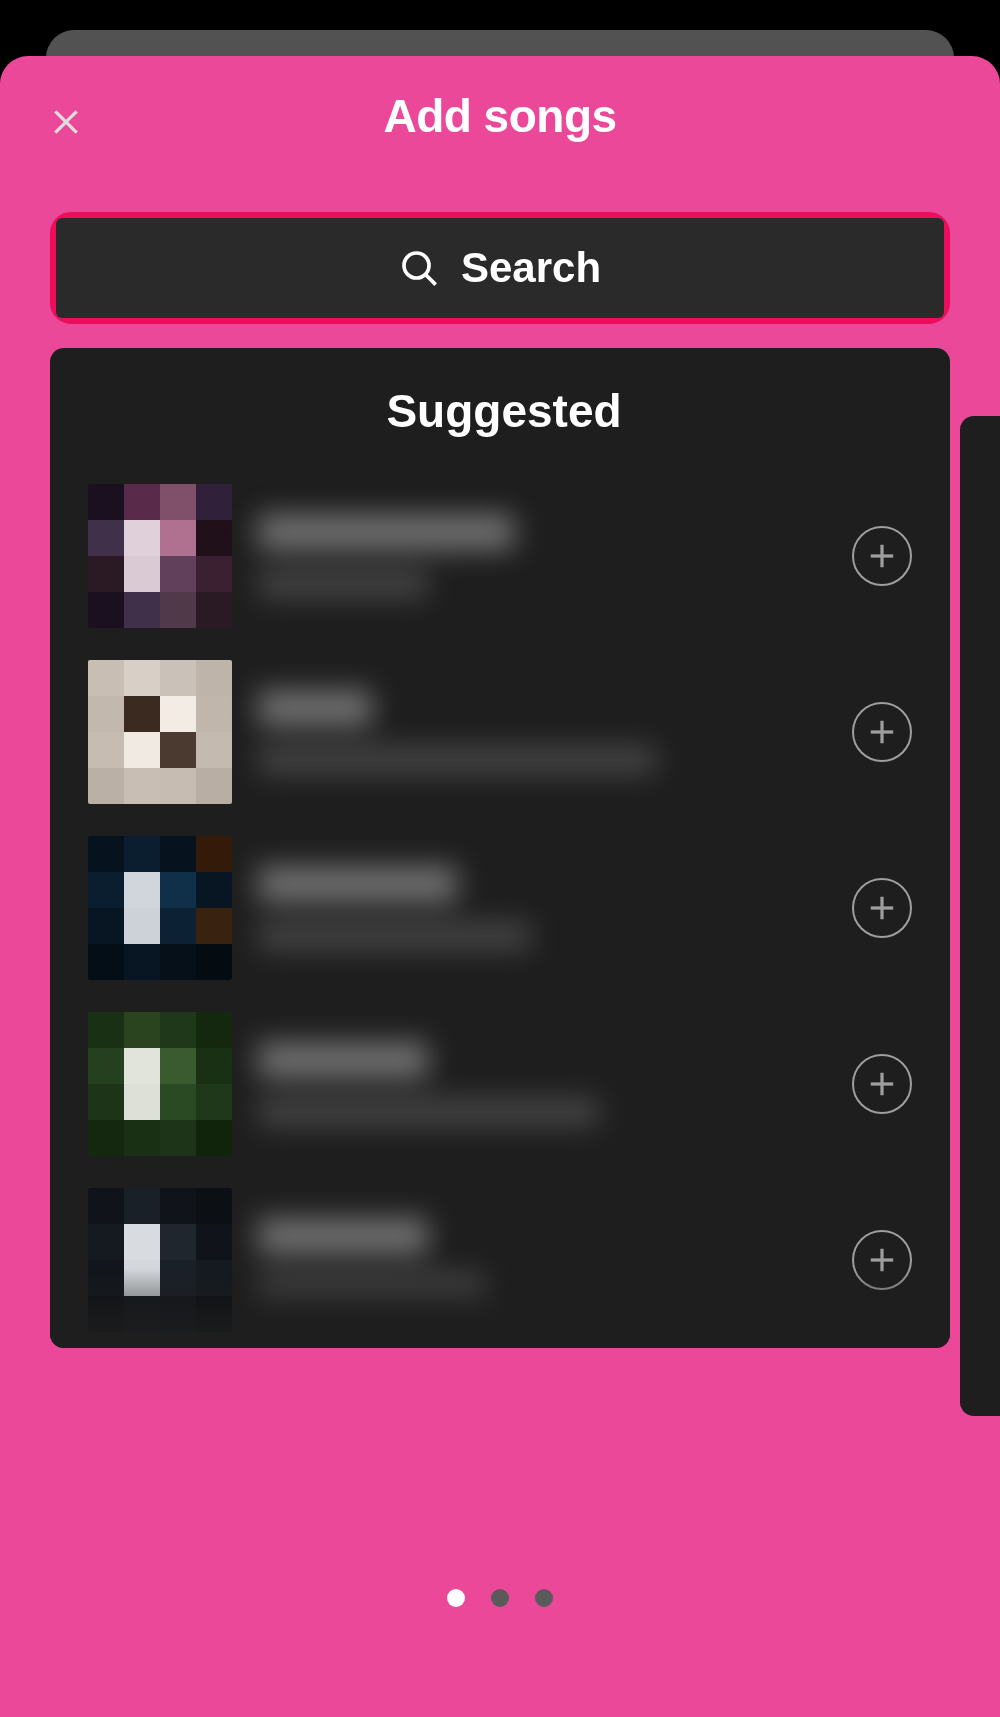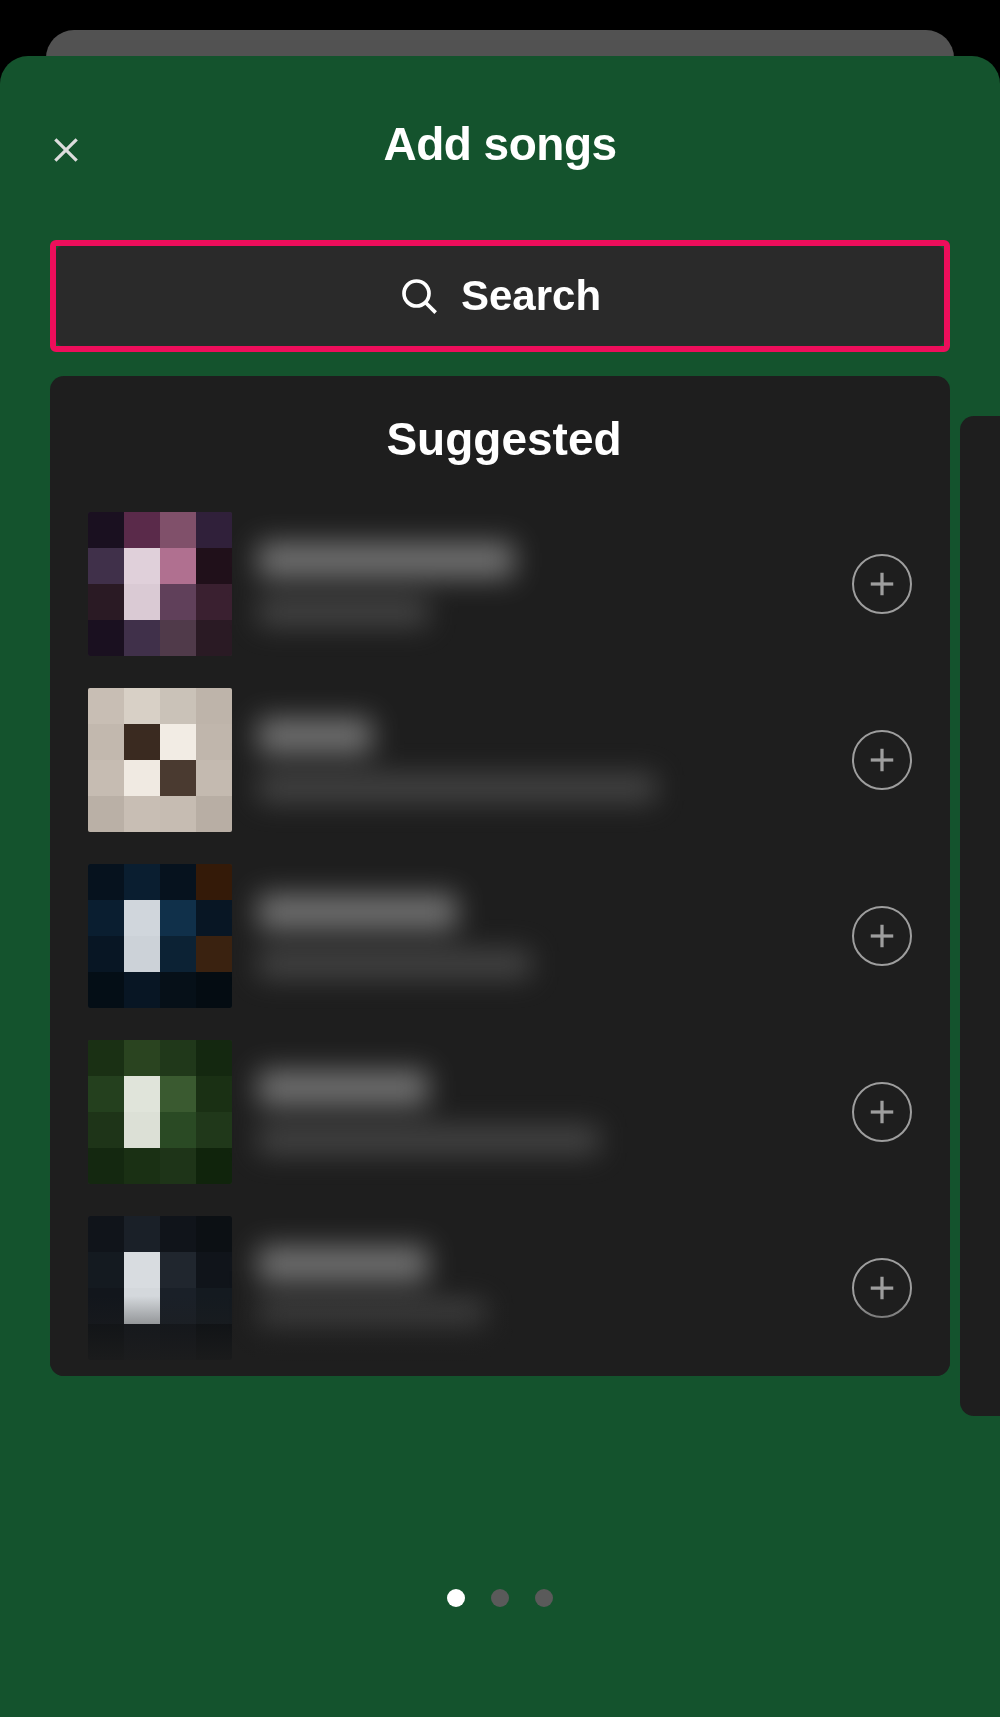--- a/index.html
+++ b/index.html
@@ -12,23 +12,22 @@
     position: absolute;
     top: 30px; left: 46px; right: 46px; height: 60px;
     background: #5B5B5B;
     border-radius: 28px 28px 0 0;
     opacity: 0.9;
   }
 
   .sheet {
     position: absolute;
     top: 56px; left: 0; right: 0; bottom: 0;
-    background: #14532d;
+    background: #ec4899;
     border-radius: 28px 28px 0 0;
-    padding-top: 28px;
   }
 
   .header {
     position: relative;
     height: 120px;
     display: flex;
     align-items: center;
     justify-content: center;
   }
   .close-btn {
@@ -41,21 +40,21 @@
   .close-btn svg { width: 32px; height: 32px; stroke: #ddd; stroke-width: 2.4; }
   .title {
     font-size: 46px;
     font-weight: 700;
     letter-spacing: -0.5px;
   }
 
   .search-wrap {
     margin: 36px 50px 0 50px;
     border: 6px solid #ED0E5B;
-    border-radius: 6px;
+    border-radius: 21px;
   }
   .search-bar {
     background: #2A2A2A;
     height: 100px;
     border-radius: 6px;
     display: flex;
     align-items: center;
     justify-content: center;
     gap: 22px;
     cursor: text;

